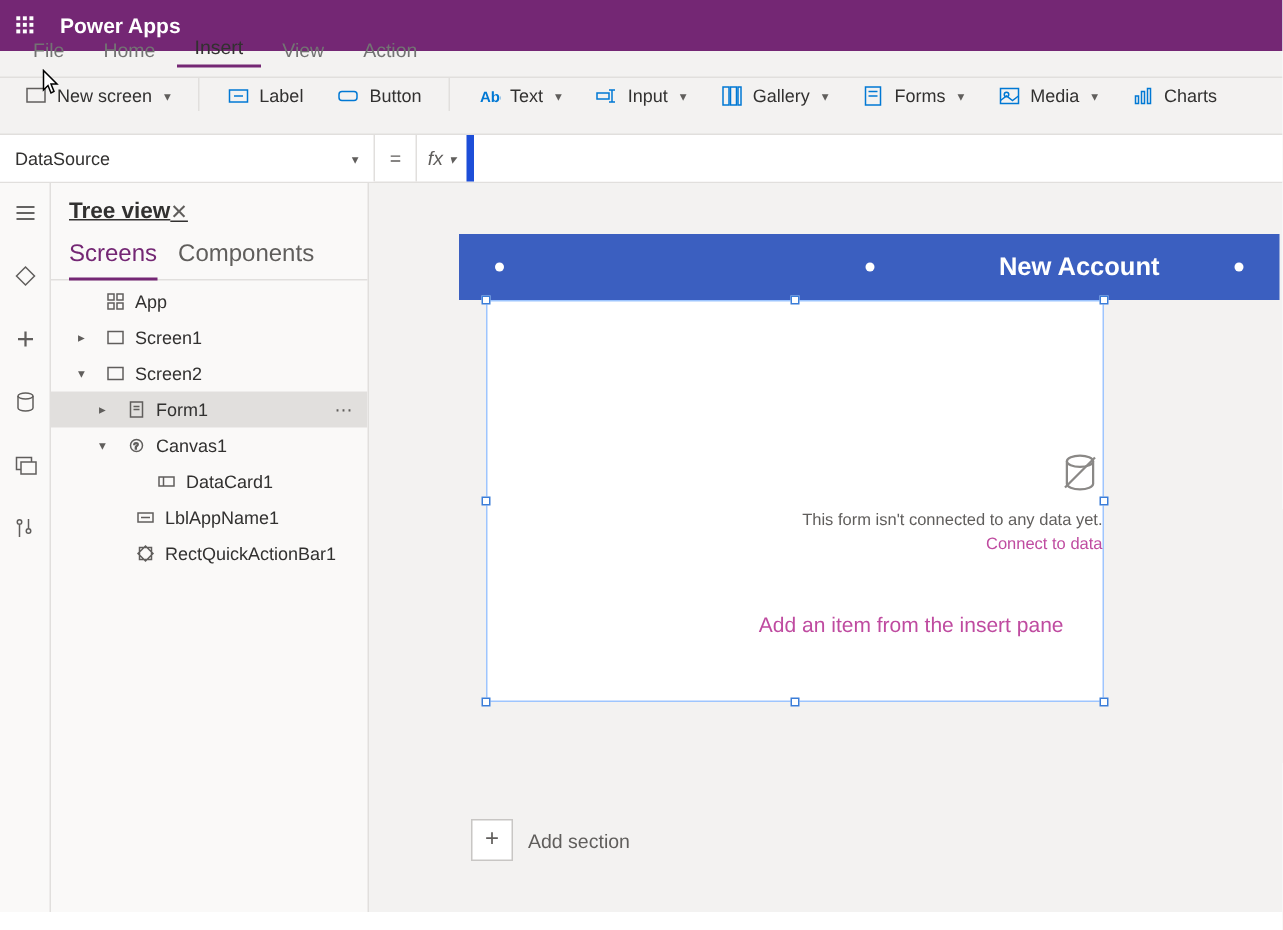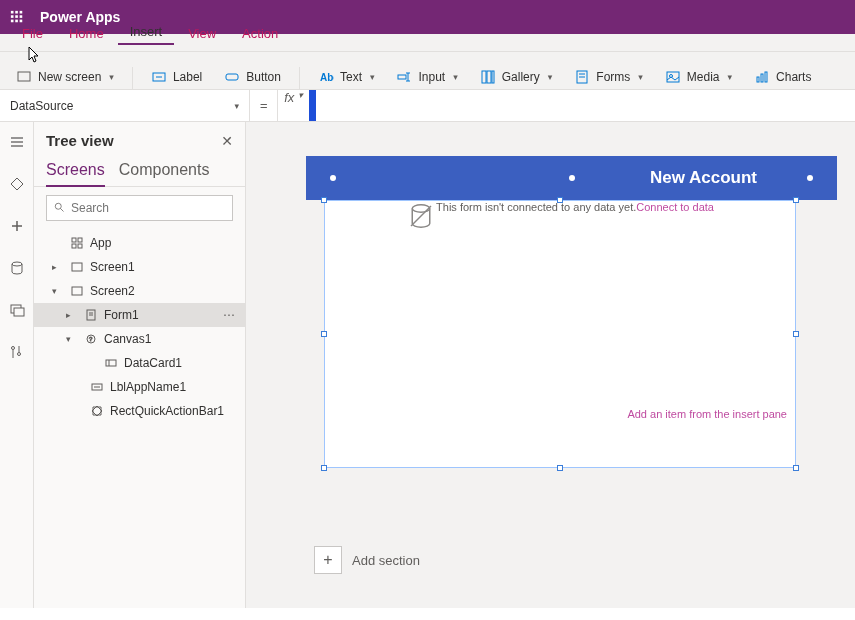--- a/index.html
+++ b/index.html
@@ -4,76 +4,76 @@
 <style>
   * { box-sizing: border-box; margin: 0; padding: 0; font-family: "Segoe UI", Tahoma, sans-serif; }
   body { width: 855px; height: 620px; background: #fff; overflow: hidden; font-size: 13px; color: #323130; }
   
   .titlebar { height: 34px; background: #742774; display: flex; align-items: center; color: #fff; }
   .waffle { width: 34px; height: 34px; display: flex; align-items: center; justify-content: center; cursor: pointer; }
   .waffle svg { width: 14px; height: 14px; }
   .titlebar-title { font-weight: 600; font-size: 14px; margin-left: 6px; }
   
   .menubar { height: 18px; padding: 0 10px; display: flex; align-items: flex-end; gap: 2px; background: #f3f2f1; border-bottom: 1px solid #e1dfdd; margin-top: 0; padding-top: 6px; padding-bottom: 6px;}
-  .menu-item { padding: 4px 12px; cursor: pointer; color: #be185d; font-size: 13px; }
+  .menu-item { padding: 4px 12px; cursor: pointer; color: #737373; font-size: 13px; }
   .menu-item.active { border-bottom: 2px solid #742774; color: #323130; font-weight:400;margin-top:40px; }
   
-  .ribbon { height: 38px; background: #f3f2f1; display: flex; align-items: flex-end; padding: 0 8px; gap: 6px; border-bottom: 1px solid #e1dfdd;}
+  .ribbon { height: 38px; background: #f3f2f1; display: flex; align-items: flex-start; padding: 0 8px; gap: 6px; border-bottom: 1px solid #e1dfdd;}
   .ribbon-btn { display: flex; align-items: center; gap: 6px; padding: 4px 8px; cursor: pointer; color: #323130; font-size: 12px; border-radius: 2px; }
   .ribbon-sep { width: 1px; height: 22px; background: #e1dfdd; margin: 0 4px; }
   .chev { font-size: 9px; color: #605e5c; margin-left: 2px;}
   .icon { width: 16px; height: 16px; display: inline-flex; align-items: center; justify-content: center; }
   .icon svg { width: 16px; height: 16px; }
   
   .formulabar { height: 32px; display: flex; align-items: stretch; border-bottom: 1px solid #e1dfdd; }
   .prop-select { width: 250px; border: 1px solid #e1dfdd; border-top:none; border-left:none; border-bottom:none; display:flex; align-items:center; padding: 0 10px; justify-content:space-between; color:#323130; font-size:12px; cursor:pointer; background:#fff;}
   .eq { width:28px; display:flex; align-items:center; justify-content:center; color:#605e5c; border-right:1px solid #e1dfdd; font-style:italic;}
-  .fx { width:38px; display:flex; align-items:flex-start; justify-content:center; color:#605e5c; border-right:7px solid #1d4ed8; font-style:italic; gap:2px; cursor:pointer;}
+  .fx { width:38px; display:flex; align-items:center; justify-content:center; color:#605e5c; border-right:5px solid #1d4ed8; font-style:italic; gap:2px; cursor:pointer;}
   .formula-input { flex:1; border:none; outline:none; padding:0 10px; font-size:12px;}
   
   .main { display:flex; height: calc(620px - 34px - 30px - 38px - 32px); }
   
   .rail { width: 34px; background:#faf9f8; border-right:1px solid #e1dfdd; display:flex; flex-direction:column; align-items:center; padding-top:8px; gap:18px; }
   .rail-btn { width:24px; height:24px; display:flex; align-items:center; justify-content:center; cursor:pointer; color:#605e5c; }
   
   .treepanel { width: 212px; background:#faf9f8; border-right:1px solid #e1dfdd; display:flex; flex-direction:column; }
-  .tree-header { display:flex; align-items:center; justify-content:space-between; padding:10px 12px 6px 12px;}
+  .tree-header { display:flex; align-items:center; padding:10px 12px 6px 12px;text-decoration:underline;}
   .tree-header h3 { font-size:15px; font-weight:600; }
   .close-btn { cursor:pointer; color:#605e5c; font-size:14px;}
   .tree-tabs { display:flex; padding: 0 12px; gap:14px; border-bottom:1px solid #e1dfdd;}
   .tree-tab { padding:6px 0; font-size:16px; color:#605e5c; cursor:pointer;}
   .tree-tab.active { color:#742774; border-bottom:2px solid #742774; margin-bottom:-1px;}
   .search-wrap { padding:8px 12px; }
   .search-box { display:flex; align-items:center; border:1px solid #c8c6c4; background:#fff; height:26px; padding:0 6px; gap:6px;}
   .search-box input { border:none; outline:none; flex:1; font-size:12px; }
   .tree { padding: 2px 0; overflow:auto; }
   .tree-row { display:flex; align-items:center; height:24px; padding-left:8px; cursor:pointer; font-size:12px; color:#323130; gap:6px;}
   .tree-row.selected { background:#e1dfdd;}
   .tree-row .caret { width:12px; color:#605e5c; font-size:9px; display:inline-block;}
   .tree-row .ticon { width:14px; height:14px; display:inline-flex; align-items:center; justify-content:center;}
   .tree-row .dots { margin-left:auto; margin-right:10px; color:#605e5c; cursor:pointer;}
   .indent-1 { padding-left: 18px; }
   .indent-2 { padding-left: 32px; }
   .indent-3 { padding-left: 56px; }
   .indent-4 { padding-left: 70px; }
   
   .canvas-area { flex:1; background:#f3f2f1; position:relative; overflow:hidden;}
-  .canvas-header { position:absolute; top:34px; left:60px; right:18px; height:44px; background:#3b5fc0; display:flex; align-items:center; justify-content:flex-end; color:#fff; }
+  .canvas-header { position:absolute; top:34px; left:60px; right:2px; height:44px; background:#3b5fc0; display:flex; align-items:center; justify-content:flex-end; color:#fff; }
   .canvas-header .dot { width:6px; height:6px; border-radius:50%; background:#fff; position:absolute;}
   .canvas-header .dotL { left:24px; } .canvas-header .dotM { left:50%; margin-left:-3px;} .canvas-header .dotR { right:24px;}
   .canvas-header-title { font-size:17px; font-weight:600; margin-right:80px;}
-  .form-box { position:absolute; top:78px; left:78px; width:472px; height:268px; background:#fff; border:1px solid #9ec5fe; display:flex; align-items:flex-start; justify-content:center; }
+  .form-box { position:absolute; top:78px; left:78px; width:412px; height:268px; background:#fff; border:1px solid #9ec5fe; display:flex; flex-direction:column; align-items:flex-end; justify-content:center; }
   .form-box .handle { width:6px; height:6px; background:#fff; border:1px solid #3b7dd8; position:absolute;}
   .hTL{top:-4px;left:-4px}.hTR{top:-4px;right:-4px}.hBL{bottom:-4px;left:-4px}.hBR{bottom:-4px;right:-4px}
   .hTM{top:-4px;left:50%;margin-left:-3px}.hBM{bottom:-4px;left:50%;margin-left:-3px}
   .hML{top:50%;left:-4px;margin-top:-3px}.hMR{top:50%;right:-4px;margin-top:-3px}
   .form-db-icon { color:#8a8886; margin-bottom:8px;}
   .form-msg { font-size:11px; color:#605e5c; margin-bottom:4px;}
   .form-link { font-size:11px; color:#bf4ba0; cursor:pointer;}
-  .insert-link { position:absolute; right:8px; top:78%; font-size:11px; color:#bf4ba0; cursor:pointer;}
+  .insert-link { position:absolute; right:26px; top:78%; font-size:14px; color:#bf4ba0; cursor:pointer;}
   .add-section { position:absolute; bottom:34px; left:68px; display:flex; align-items:center; gap:10px; cursor:pointer; color:#605e5c;}
   .add-section .plus { width:28px; height:28px; border:1px solid #c8c6c4; display:flex; align-items:center; justify-content:center; background:#fff; font-size:16px;}
   .cursor-ptr { position:absolute; top:46px; left:28px; }
 </style>
 </head>
 <body>
 
 <div class="titlebar">
   <div class="waffle">
     <svg viewBox="0 0 16 16" fill="#fff">
@@ -254,29 +254,20 @@
   </div>
 
   <div class="treepanel">
     <div class="tree-header">
       <h3>Tree view</h3>
       <span class="close-btn">✕</span>
     </div>
     <div class="tree-tabs">
       <div class="tree-tab active">Screens</div>
       <div class="tree-tab">Components</div>
-    </div>
-    <div class="search-wrap">
-      <div class="search-box">
-        <span><svg width="12" height="12" viewBox="0 0 16 16" stroke="#605e5c" fill="none">
-              <circle cx="7" cy="7" r="4"></circle>
-              <line x1="10" y1="10" x2="14" y2="14"></line>
-            </svg></span>
-        <input placeholder="Search" style="">
-      </div>
     </div>
     <div class="tree">
       <div class="tree-row indent-1">
         <span class="caret"></span>
         <span class="ticon">
             <svg width="12" height="12" viewBox="0 0 12 12" stroke="#605e5c" fill="none">
               <rect x="1" y="1" width="4" height="4"></rect>
               <rect x="7" y="1" width="4" height="4"></rect>
               <rect x="1" y="7" width="4" height="4"></rect>
               <rect x="7" y="7" width="4" height="4"></rect>

